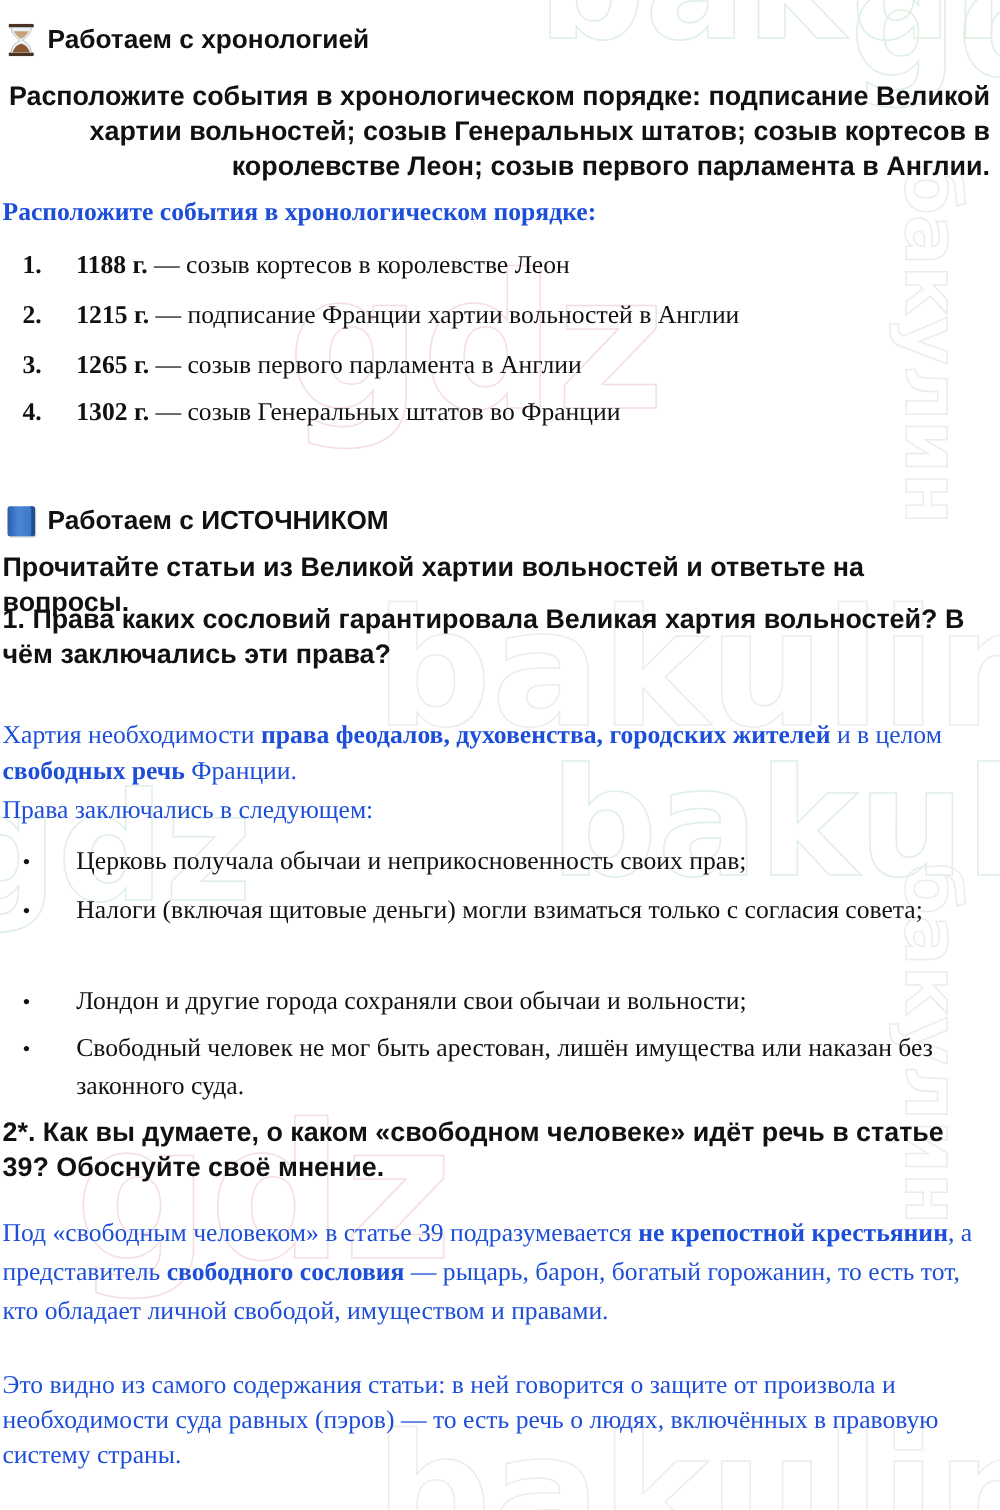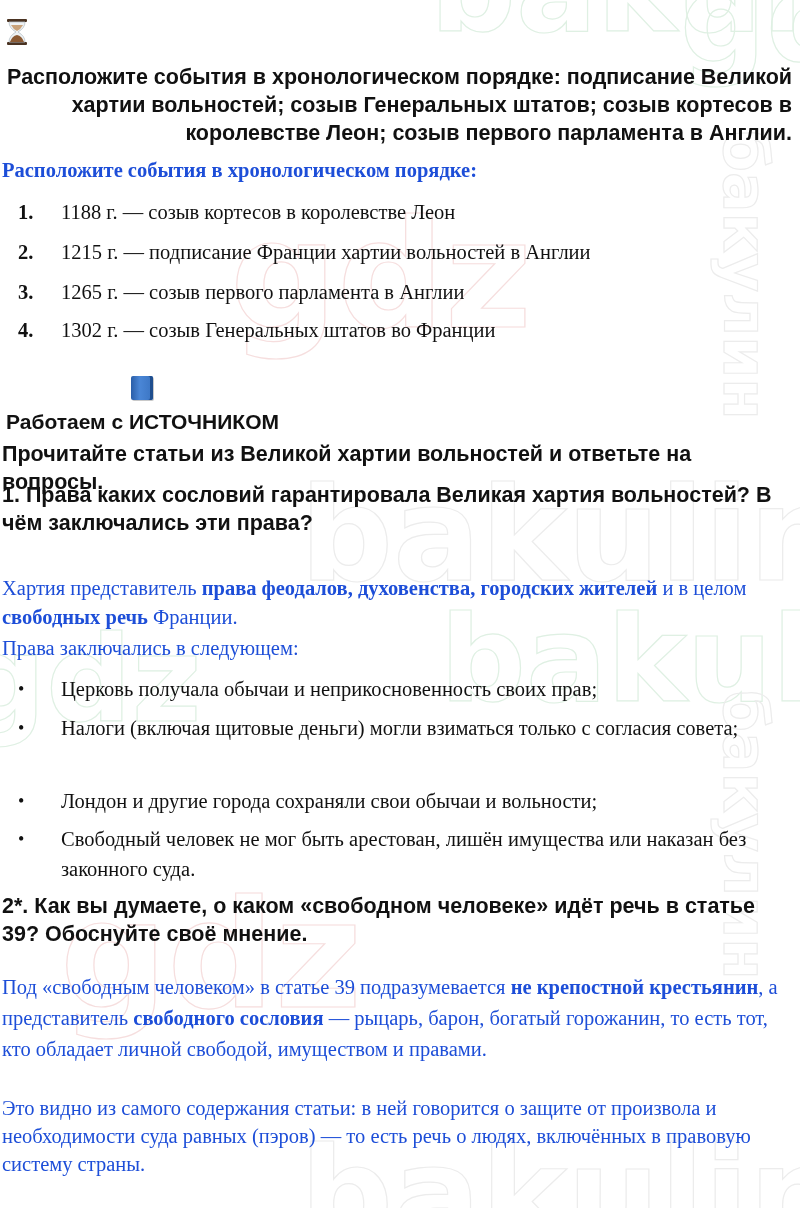--- a/index.html
+++ b/index.html
@@ -45,21 +45,21 @@
       font-size: 20.5px; line-height: 29px; color: #1d4ed8;
     }
     .serif b { font-weight: bold; }
     .olist { position: absolute; left: 0; width: 800px; }
     .olist .row {
       position: absolute; left: 0;
       font-family: "Liberation Serif", serif; font-size: 20.5px; line-height: 28px;
     }
     .olist .num { position: absolute; left: 18px; font-weight: bold; }
     .olist .txt { position: absolute; left: 61px; white-space: nowrap; }
-    .olist .txt b { font-weight: normal; }
+    .olist .txt b { font-weight: bold; }
     .ulist .row {
       position: absolute; left: 0; width: 800px;
       font-family: "Liberation Serif", serif; font-size: 20.5px; line-height: 30px;
     }
     .ulist .bullet { position: absolute; left: 18px; font-size: 18px; }
     .ulist .txt { position: absolute; left: 61px; width: 735px; }
   </style>
 </head>
 <body>
 
@@ -81,20 +81,21 @@
   <div class="section-head" style="top:19px;">
     <span class="icon-hourglass">
       <svg width="22" height="26" viewBox="0 0 22 26">
         <rect x="1" y="0" width="20" height="3" rx="1" fill="#4a3322"></rect>
         <rect x="1" y="23" width="20" height="3" rx="1" fill="#4a3322"></rect>
         <path d="M3 3 L19 3 Q19 9 12 13 Q19 17 19 23 L3 23 Q3 17 10 13 Q3 9 3 3 Z" fill="#eef2f4" stroke="#b9c2c8" stroke-width="0.8"></path>
         <path d="M5 6 L17 6 Q15 10 11 12 Q7 10 5 6 Z" fill="#c9a27a"></path>
         <path d="M4 23 Q6 17 11 16 Q16 17 18 23 Z" fill="#8b5a34"></path>
       </svg>
     </span>
+    <span>Работаем с хронологией</span>
   </div>
 
   <div class="sans-bold" style="top:63px;text-align:right;">Расположите события в хронологическом порядке: подписание Великой хартии вольностей; созыв Генеральных штатов; созыв кортесов в королевстве Леон; созыв первого парламента в Англии.</div>
 
   <div class="serif" style="top:156px; font-weight:bold;">Расположите события в хронологическом порядке:</div>
 
   <div class="olist" style="top:198px;">
     <div class="row" style="top:0;">
       <span class="num">1.</span>
       <span class="txt"><b>1188 г.</b><span> — </span><span>созыв кортесов в королевстве Леон</span></span>
@@ -106,31 +107,31 @@
     <div class="row" style="top:80px;">
       <span class="num">3.</span>
       <span class="txt"><b>1265 г.</b><span> — </span><span>созыв первого парламента в Англии</span></span>
     </div>
     <div class="row" style="top:118px;">
       <span class="num">4.</span>
       <span class="txt"><b>1302 г.</b><span> — </span><span>созыв Генеральных штатов во Франции</span></span>
     </div>
   </div>
 
-  <div class="section-head" style="top:376px;flex-direction:column;">
+  <div class="section-head" style="top:405px;">
     <span class="icon-book"></span>
     <span>Работаем с ИСТОЧНИКОМ</span>
   </div>
 
   <div class="sans-bold" style="top:440px;">Прочитайте статьи из Великой хартии вольностей и ответьте на вопросы.</div>
 
   <div class="sans-bold" style="top:481px;">1. Права каких сословий гарантировала Великая хартия вольностей? В чём заключались эти права?</div>
 
   <div class="serif" style="top:574px;">
-    <span>Хартия представитель </span><b>права феодалов, духовенства, городских жителей</b><span> и в целом </span><b>свободных речь</b><span> Франции.</span>
+    <span>Хартия необходимости </span><b>права феодалов, духовенства, городских жителей</b><span> и в целом </span><b>свободных речь</b><span> Франции.</span>
   </div>
 
   <div class="serif" style="top:634px;">Права заключались в следующем:</div>
 
   <div class="ulist" style="position:absolute; top:674px; left:0;">
     <div class="row" style="top:0;">
       <span class="bullet">•</span>
       <span class="txt">Церковь получала обычаи и неприкосновенность своих прав;</span>
     </div>
     <div class="row" style="top:39px;">

